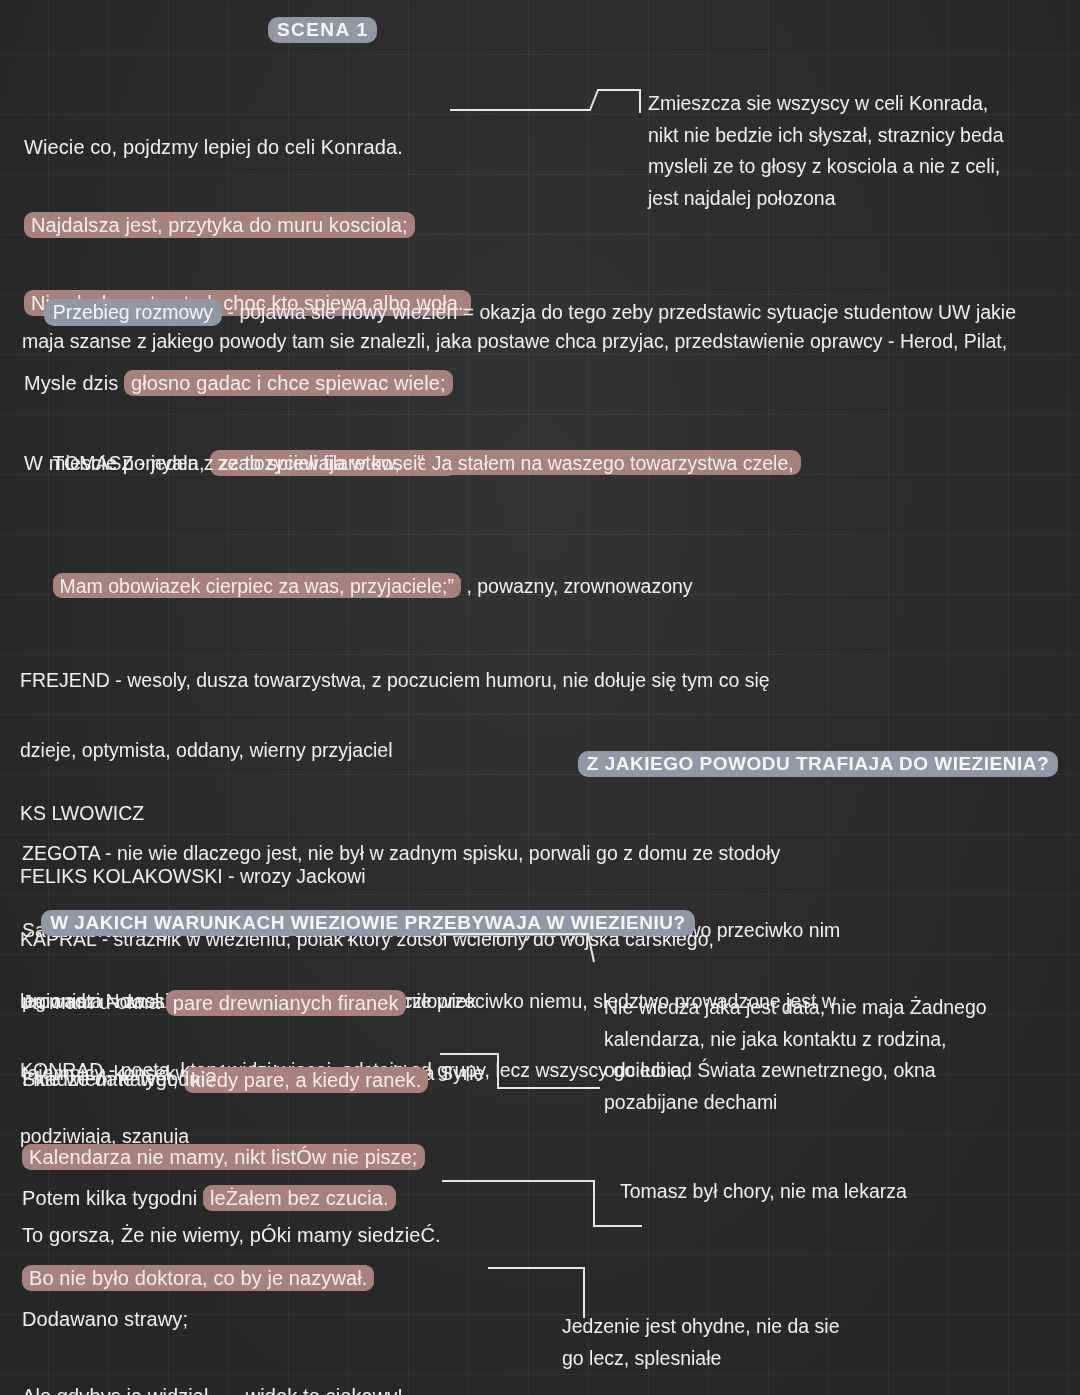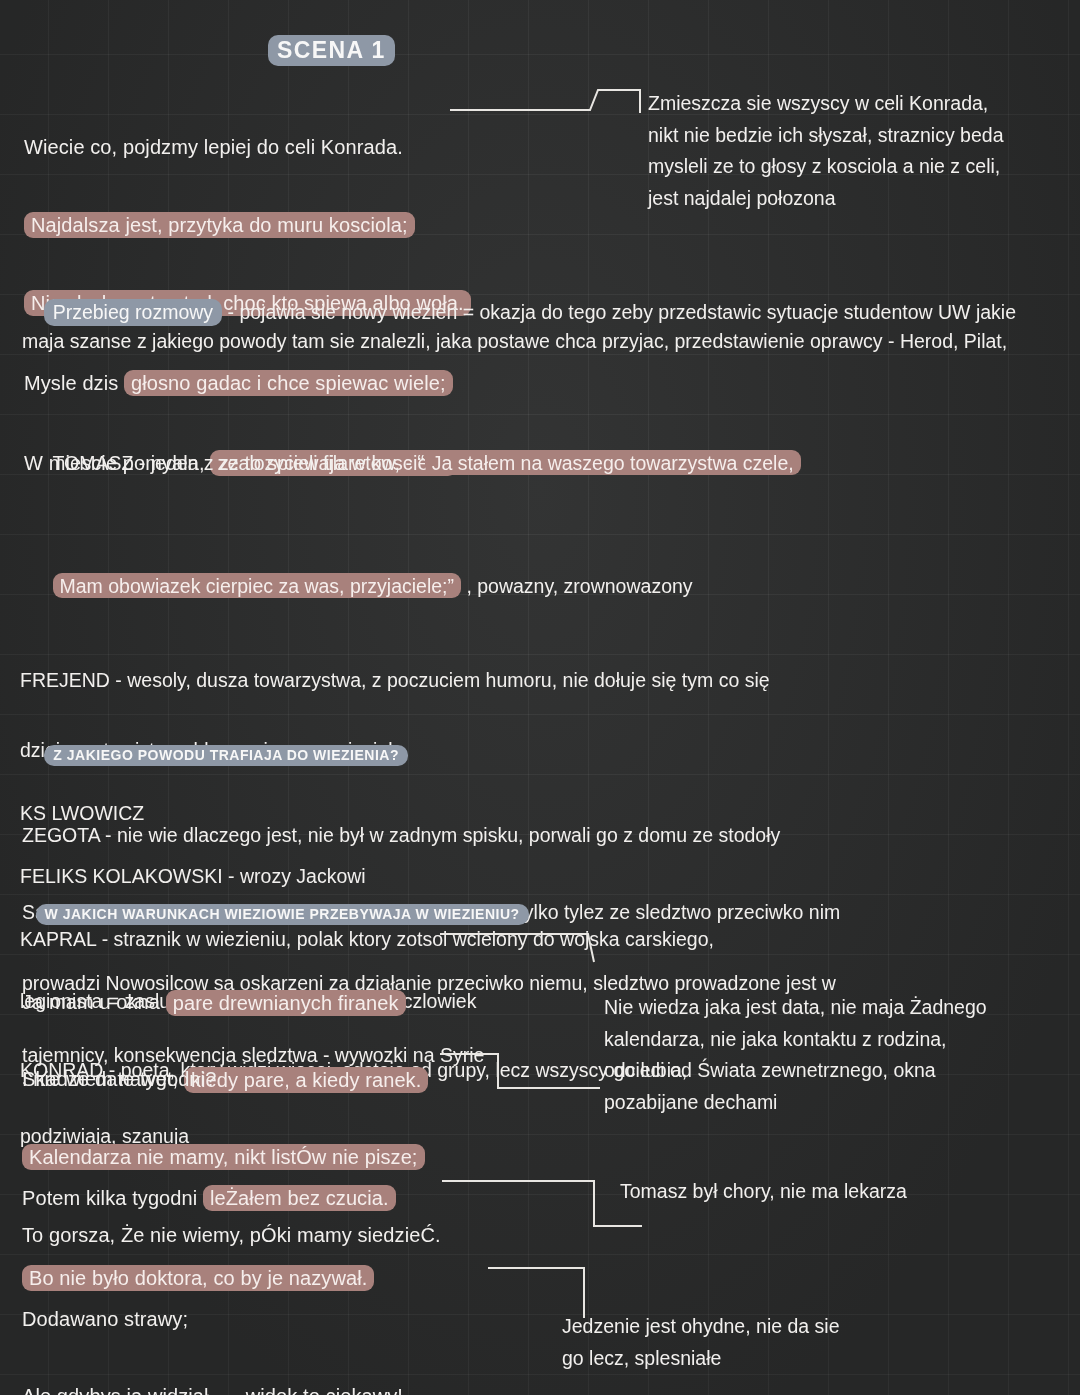--- a/index.html
+++ b/index.html
@@ -60,22 +60,22 @@
     color: #f7f7f7;
     border-radius: 10px;
     padding: 2px 9px 3px 9px;
     box-decoration-break: clone;
     -webkit-box-decoration-break: clone;
   }
 
   .scena-wrap {
     position: absolute;
     left: 268px;
-    top: 37px;
-    font-size: 23px;
+    top: 19px;
+    font-size: 19px;
     font-weight: bold;
     letter-spacing: 1.4px;
   }
 
   .poem-line {
     height: 31px;
     display: flex;
     align-items: center;
     font-size: 20px;
   }
@@ -86,23 +86,24 @@
     font-size: 19.5px;
     line-height: 1.62;
   }
 
   .para {
     font-size: 19.5px;
     line-height: 1.45;
   }
 
   .section-head {
-    font-size: 14px;
+    font-size: 19px;
     font-weight: bold;
     letter-spacing: 0.5px;
+    text-align: right;
   }
 
   .char-line {
     font-size: 19.5px;
     line-height: 1.38;
   }
 
   svg.conn {
     position: absolute;
     overflow: visible;

